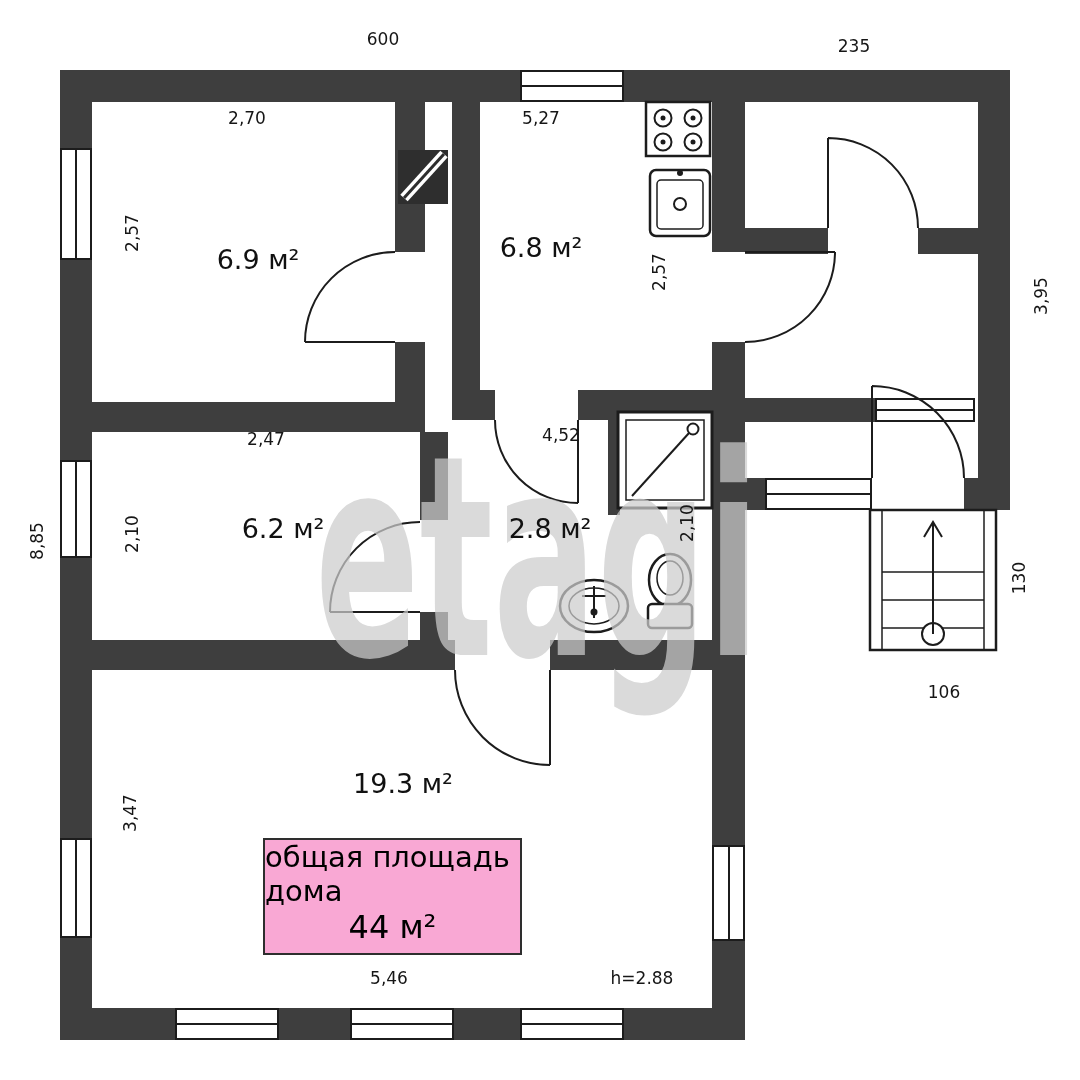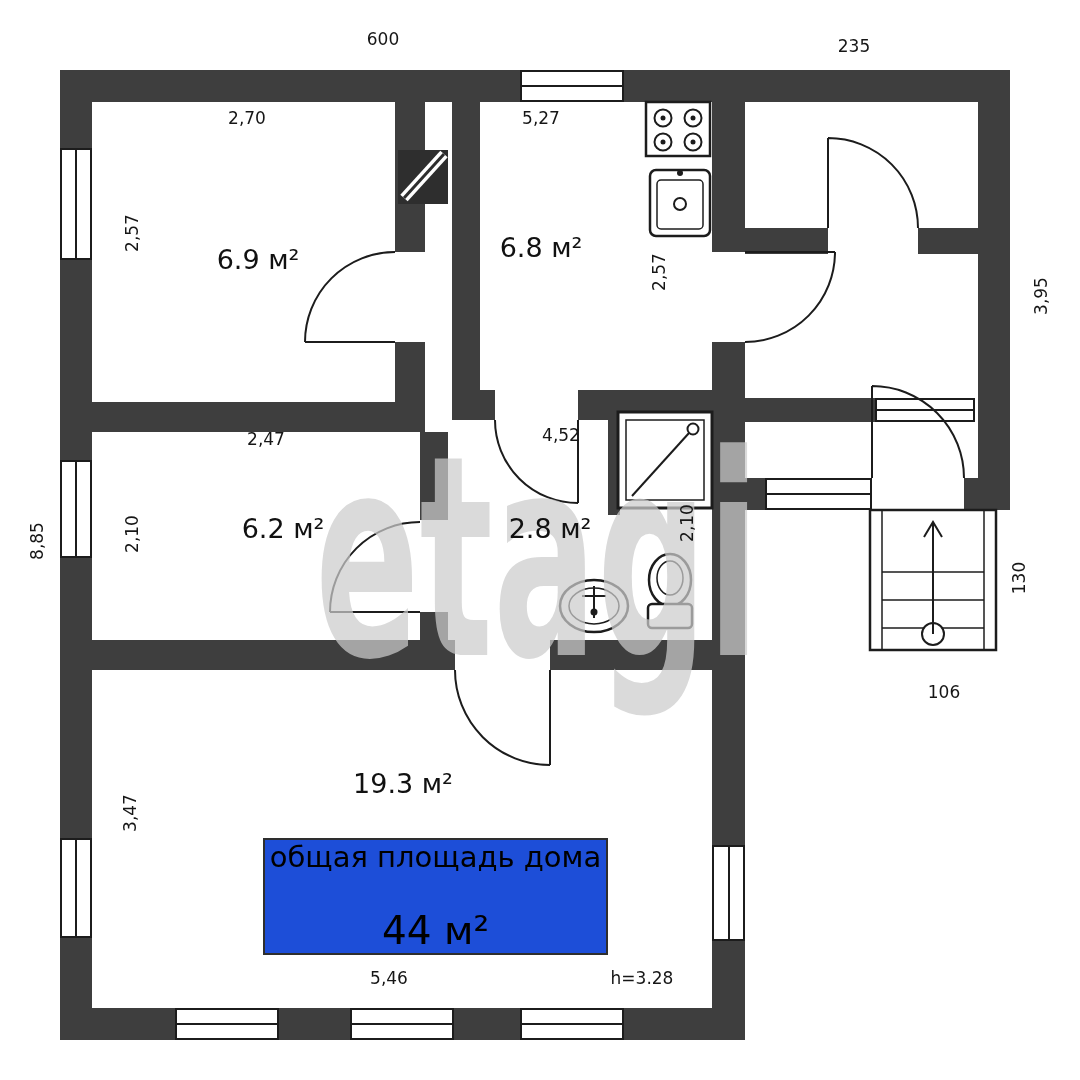--- a/index.html
+++ b/index.html
@@ -17,25 +17,25 @@
   .svgo { position:absolute; left:0; top:0; z-index:14; }
 
   .lbl { position:absolute; transform:translate(-50%,-50%); font-size:17px; color:#161616; z-index:40; white-space:nowrap; }
   .lbl-v { transform:translate(-50%,-50%) rotate(-90deg); }
   .room-lbl { position:absolute; transform:translate(-50%,-50%); font-size:27px; color:#111; z-index:40; white-space:nowrap; }
 
   .watermark { position:absolute; left:315px; top:418px; font-size:280px; line-height:1;
                font-weight:700; color:#cccccc; opacity:.72; letter-spacing:0;
                transform:scaleX(.55); transform-origin:left top; z-index:30; pointer-events:none; }
 
-  .total-box { position:absolute; left:263px; top:838px; width:345px; height:117px;
-               border:2px solid #2e2e2e; background:#1d4ed8; z-index:35;
-               display:flex; flex-direction:column; align-items:center; justify-content:space-between; }
+  .total-box { position:absolute; left:263px; top:838px; width:259px; height:117px;
+               border:2px solid #2e2e2e; background:#f9a8d4; z-index:35;
+               display:flex; flex-direction:column; align-items:center; justify-content:flex-start; }
   .total-box .t1 { font-size:29px; color:#000; }
-  .total-box .t2 { font-size:39px; color:#000; }
+  .total-box .t2 { font-size:32px; color:#000; }
 
   .logo { position:absolute; left:52px; top:1024px; display:flex; align-items:center; gap:9px;
           z-index:45; color:#bdbdbd; font-size:26px; font-weight:500; }
 </style>
 </head>
 <body>
 
 <div class="plan">
 
   <div class="wall" style="left:60px;top:70px;width:950px;height:32px"></div>
@@ -155,21 +155,21 @@
   <div class="lbl lbl-v" style="left:1041px;top:296px">3,95</div>
   <div class="lbl" style="left:266px;top:439px">2,47</div>
   <div class="lbl" style="left:561px;top:435px">4,52</div>
   <div class="lbl lbl-v" style="left:37px;top:541px">8,85</div>
   <div class="lbl lbl-v" style="left:132px;top:534px">2,10</div>
   <div class="lbl lbl-v" style="left:687px;top:523px">2,10</div>
   <div class="lbl lbl-v" style="left:1019px;top:578px">130</div>
   <div class="lbl" style="left:944px;top:692px">106</div>
   <div class="lbl lbl-v" style="left:130px;top:813px">3,47</div>
   <div class="lbl" style="left:389px;top:978px">5,46</div>
-  <div class="lbl" style="left:642px;top:978px">h=3.28</div>
+  <div class="lbl" style="left:642px;top:978px">h=2.88</div>
 
   <div class="room-lbl" style="left:258px;top:259px">6.9 м²</div>
   <div class="room-lbl" style="left:541px;top:247px">6.8 м²</div>
   <div class="room-lbl" style="left:283px;top:528px">6.2 м²</div>
   <div class="room-lbl" style="left:550px;top:528px">2.8 м²</div>
   <div class="room-lbl" style="left:403px;top:783px">19.3 м²</div>
 
   <div class="total-box">
     <div class="t1">общая площадь дома</div>
     <div class="t2">44 м²</div>

